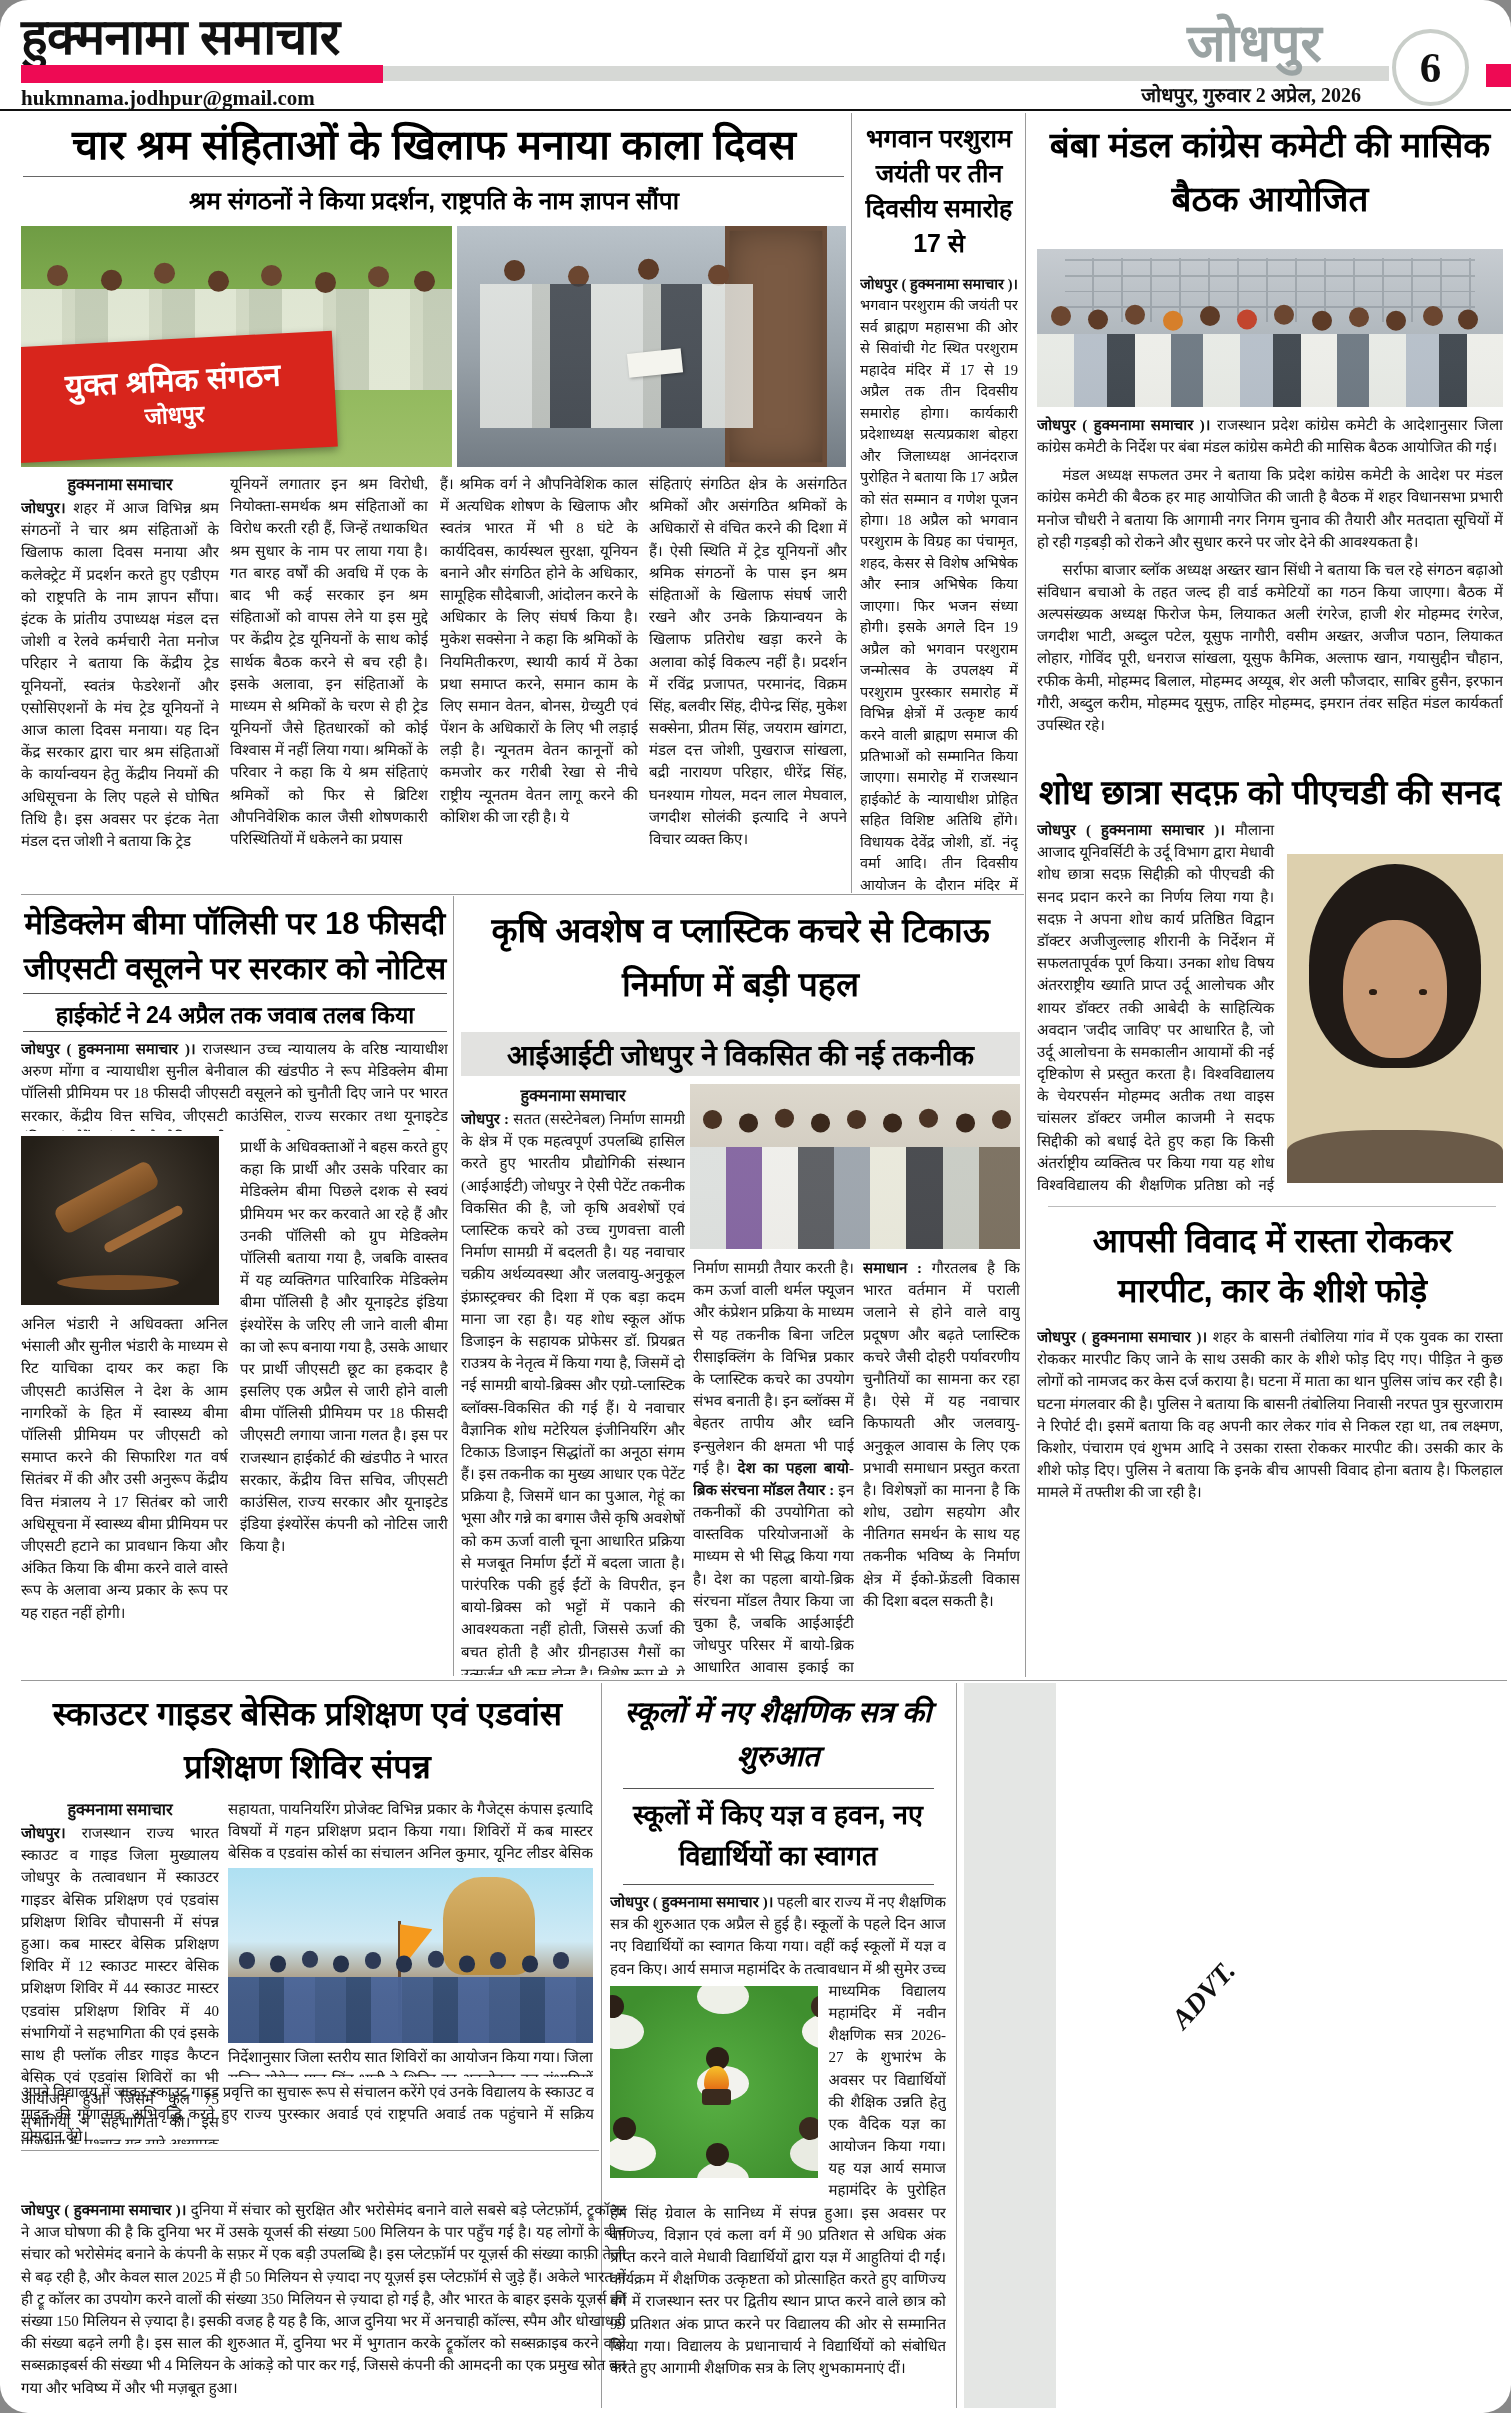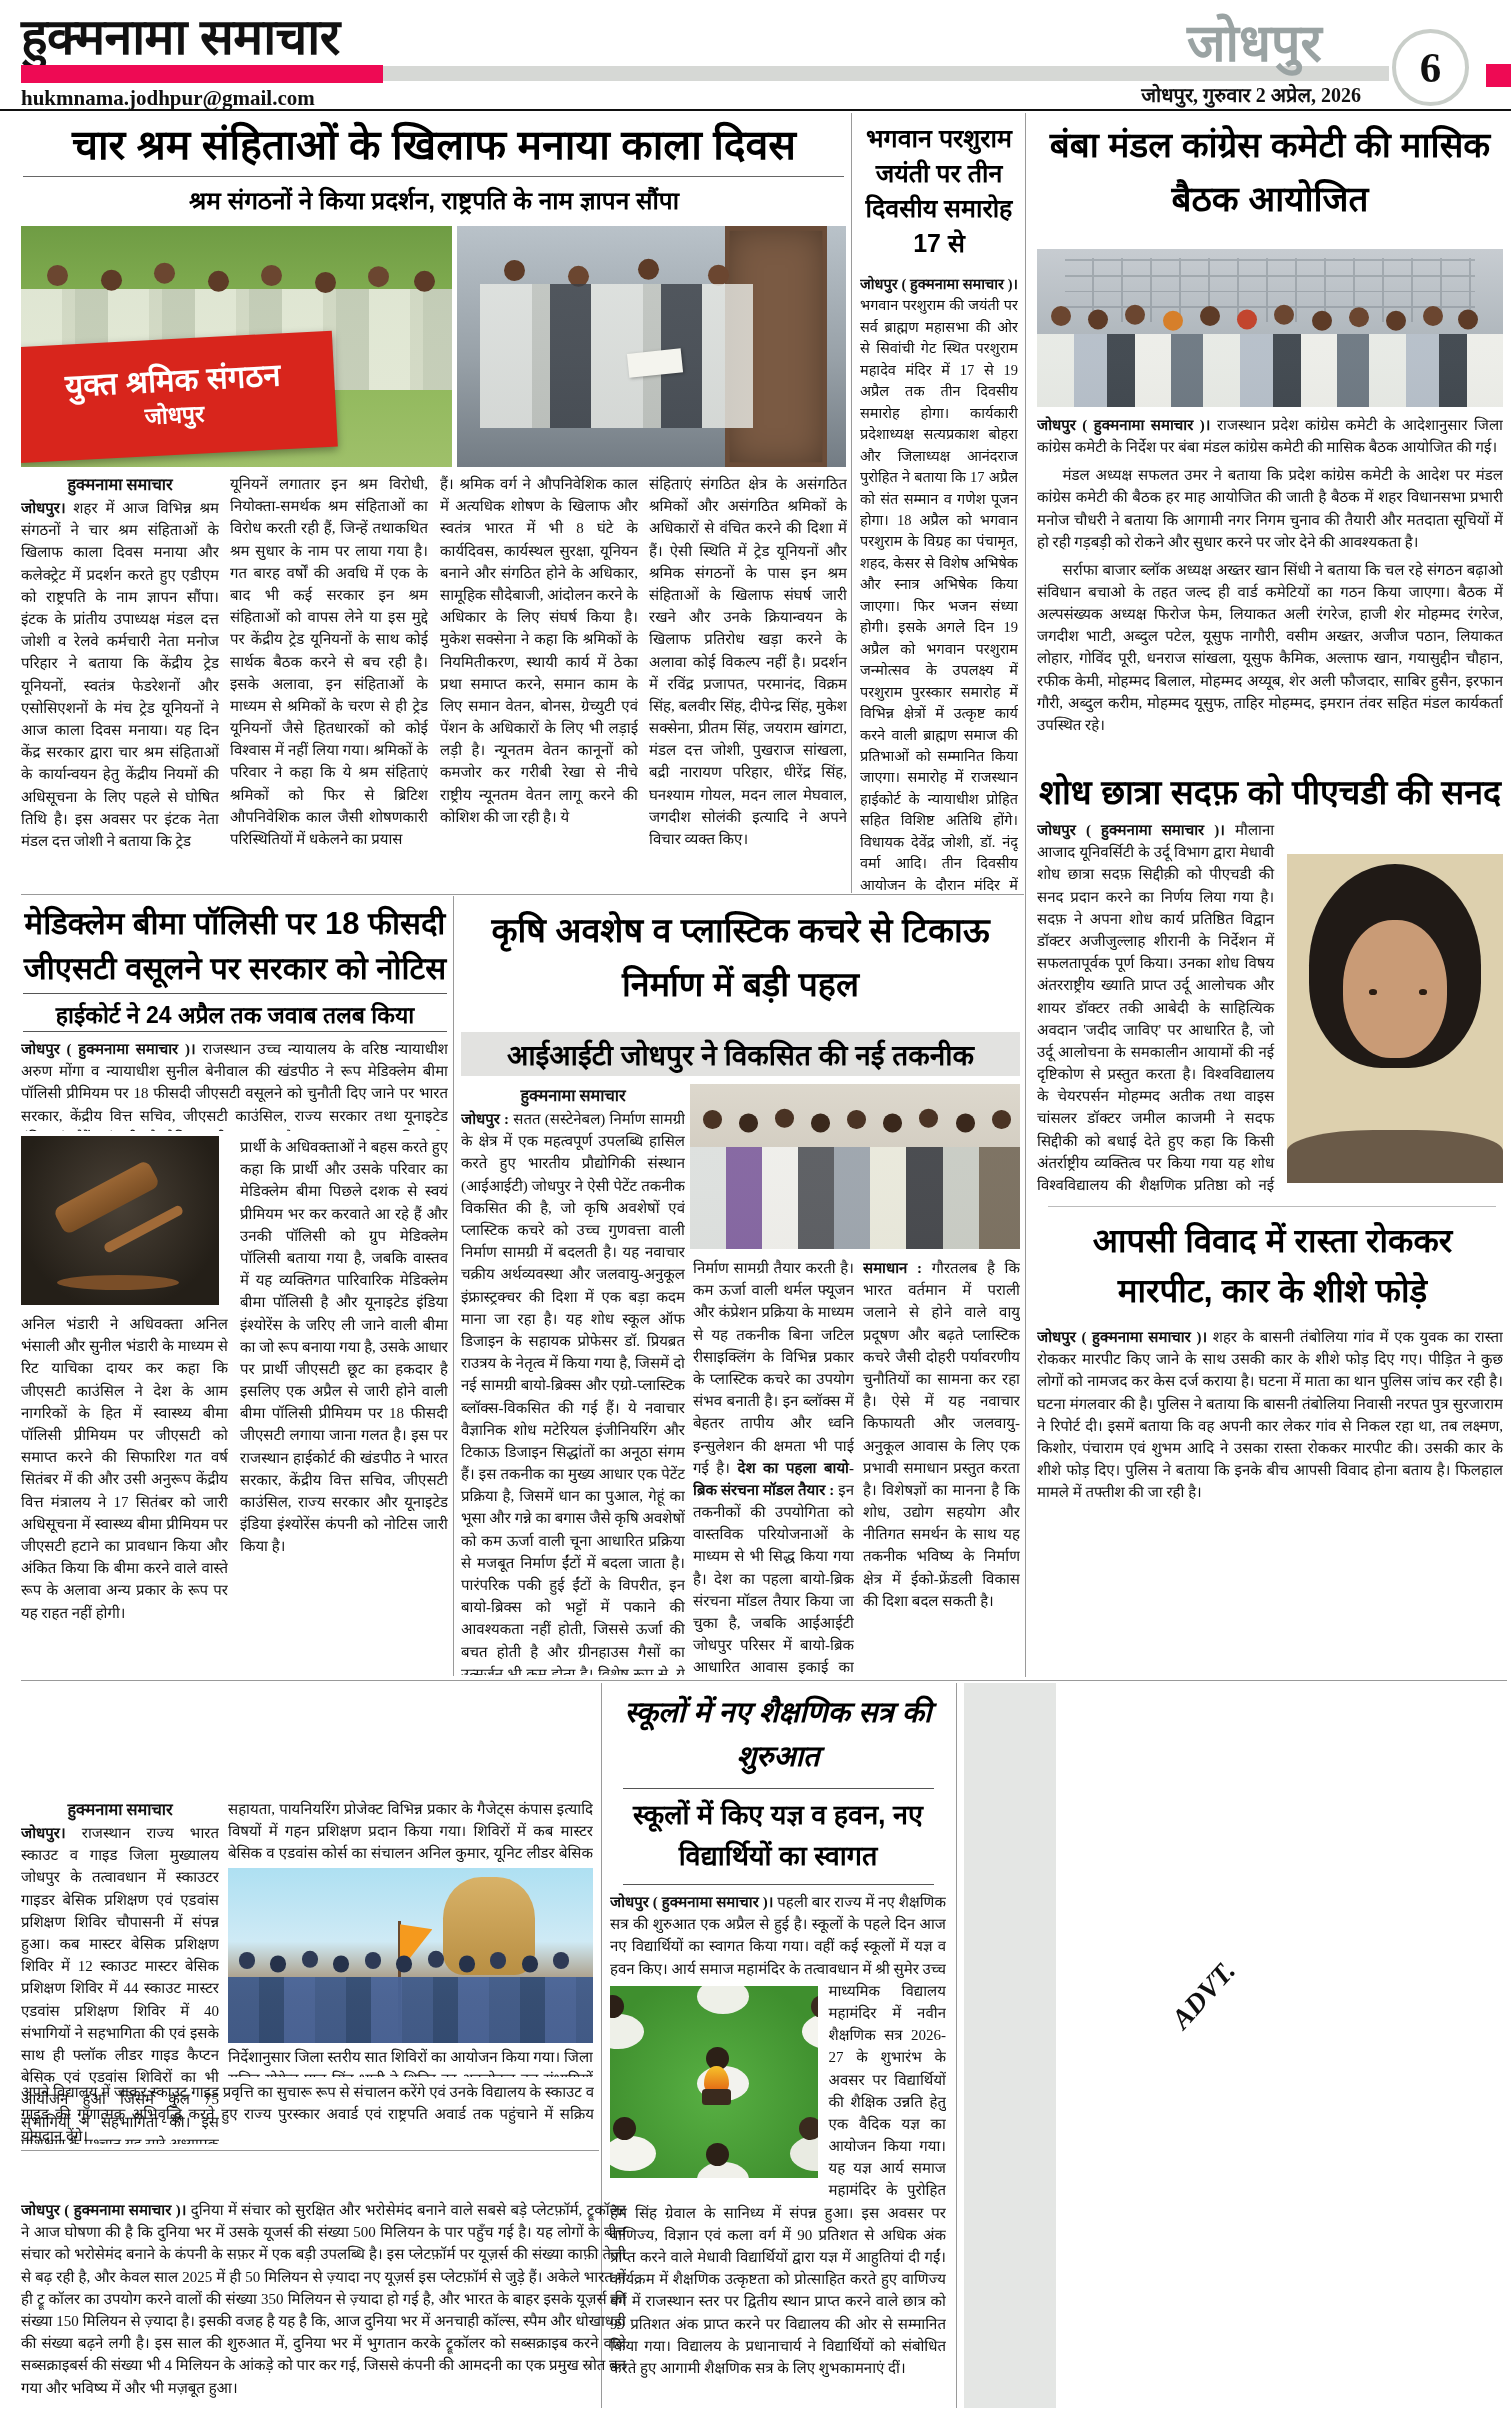--- a/index.html
+++ b/index.html
@@ -1,17 +1,17 @@
 <!DOCTYPE html>
 <html style="font-size:9.3px"><head>
 <meta charset="utf-8">
 <style>
   html,body{margin:0;padding:0;background:#888;}
   .page{position:relative;width:1511px;height:2413px;background:#ffffff;overflow:hidden;
-        font-family:"Liberation Serif","DejaVu Sans",serif;color:#111;}
+        font-family:"Liberation Serif","DejaVu Sans",serif;color:#111;border-radius:28px;}
   .abs{position:absolute;}
   .hl{font-weight:800;color:#000;text-align:center;font-family:"Liberation Sans","DejaVu Sans",sans-serif;}
   .body-text{font-size:15px;line-height:1.48;text-align:justify;overflow:hidden;}
   .body-text p{margin:0 0 5.8px 0;}
   .dateline{font-weight:700;}
   .byline{font-weight:700;text-align:center;font-size:16.3px;}
   .vrule{position:absolute;width:1.2px;background:#9a9a9a;}
   .hrule{position:absolute;height:1.2px;background:#8a8a8a;}
   .photo{position:absolute;overflow:hidden;}
   
@@ -185,20 +185,21 @@
   <div class="abs body-text" style="left:693px;top:1257px;width:161px;height:417px;">
     <span>निर्माण सामग्री तैयार करती है। कम ऊर्जा वाली थर्मल फ्यूजन और कंप्रेशन प्रक्रिया के माध्यम से यह तकनीक बिना जटिल रीसाइक्लिंग के विभिन्न प्रकार के प्लास्टिक कचरे का उपयोग संभव बनाती है। इन ब्लॉक्स में बेहतर तापीय और ध्वनि इन्सुलेशन की क्षमता भी पाई गई है।</span>
     <b>देश का पहला बायो-ब्रिक संरचना मॉडल तैयार :</b><span> इन तकनीकों की उपयोगिता को वास्तविक परियोजनाओं के माध्यम से भी सिद्ध किया गया है। देश का पहला बायो-ब्रिक संरचना मॉडल तैयार किया जा चुका है, जबकि आईआईटी जोधपुर परिसर में बायो-ब्रिक आधारित आवास इकाई का निर्माण कार्य जारी है। इस शोध को राष्ट्रीय और अंतरराष्ट्रीय स्तर पर भी मान्यता मिल चुकी है। डॉ. राउत्रय ने बताया कि यह तकनीक केवल कचरा प्रबंधन तक सीमित नहीं है, बल्कि इसका उद्देश्य मटेरियल इनोवेशन के माध्यम से कार्बन-नेगेटिव और सर्कुलर निर्माण प्रणाली विकसित करना है।</span>
     
   </div>
   <div class="abs body-text" style="left:863px;top:1257px;width:157px;height:417px;">
     <b>समाधान :</b><span> गौरतलब है कि भारत वर्तमान में पराली जलाने से होने वाले वायु प्रदूषण और बढ़ते प्लास्टिक कचरे जैसी दोहरी पर्यावरणीय चुनौतियों का सामना कर रहा है। ऐसे में यह नवाचार किफायती और जलवायु-अनुकूल आवास के लिए एक प्रभावी समाधान प्रस्तुत करता है। विशेषज्ञों का मानना है कि शोध, उद्योग सहयोग और नीतिगत समर्थन के साथ यह तकनीक भविष्य के निर्माण क्षेत्र में ईको-फ्रेंडली विकास की दिशा बदल सकती है।</span>
   </div>
 
   <div class="hrule" style="left:21px;top:1680px;width:1486px;height:0.6px;background:#999;"></div>
+  <div class="abs hl" style="left:21px;top:1688px;width:573px;font-size:33px;line-height:1.6;">स्काउटर गाइडर बेसिक प्रशिक्षण एवं एडवांस प्रशिक्षण शिविर संपन्न</div>
   <div class="abs body-text" style="left:21px;top:1798px;width:198px;height:346px;">
     <div class="byline">हुक्मनामा समाचार</div>
     <span class="dateline">जोधपुर।</span><span> राजस्थान राज्य भारत स्काउट व गाइड जिला मुख्यालय जोधपुर के तत्वावधान में स्काउटर गाइडर बेसिक प्रशिक्षण एवं एडवांस प्रशिक्षण शिविर चौपासनी में संपन्न हुआ। कब मास्टर बेसिक प्रशिक्षण शिविर में 12 स्काउट मास्टर बेसिक प्रशिक्षण शिविर में 44 स्काउट मास्टर एडवांस प्रशिक्षण शिविर में 40 संभागियों ने सहभागिता की एवं इसके साथ ही फ्लॉक लीडर गाइड कैप्टन बेसिक एवं एडवांस शिविरों का भी आयोजन हुआ जिसमें कुल 75 संभागियों ने सहभागिता की। इस प्रशिक्षण के पश्चात यह सारे अध्यापक व</span>
   </div>
   <div class="abs" style="left:228px;top:1798px;width:365px;height:279px;overflow:hidden;">
     <div class="body-text" style="height:68px;">सहायता, पायनियरिंग प्रोजेक्ट विभिन्न प्रकार के गैजेट्स कंपास इत्यादि विषयों में गहन प्रशिक्षण प्रदान किया गया। शिविरों में कब मास्टर बेसिक व एडवांस कोर्स का संचालन अनिल कुमार, यूनिट लीडर बेसिक कोर्स का संचालन</div>
     <div class="photo scoutphoto" style="position:relative;width:365px;height:175px;margin:2.3px 0;">
       <div class="statue"></div>
       <div class="flagpole"></div>
       <div class="flag"></div>

